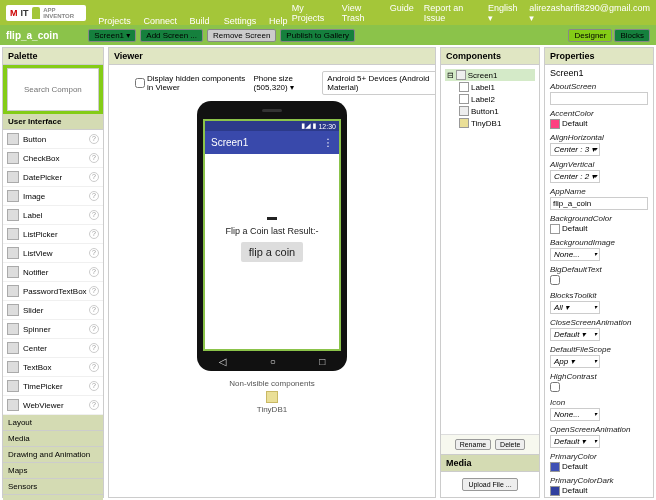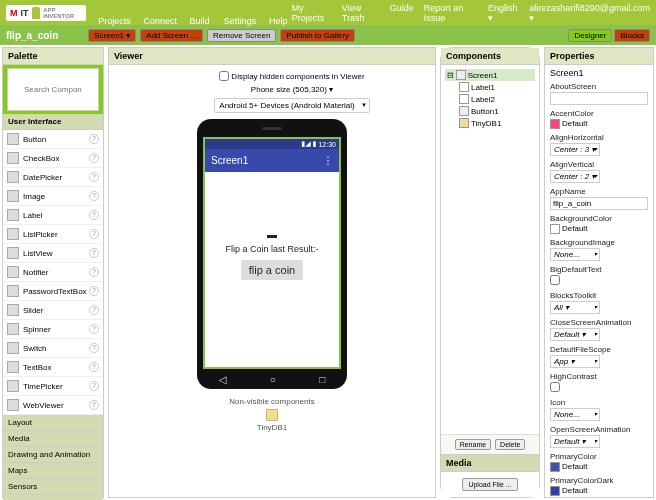--- a/index.html
+++ b/index.html
@@ -6,38 +6,38 @@
 body { font-size: 9px; background: #fff; width: 656px; height: 500px; overflow: hidden; }
 .topbar { display: flex; align-items: center; background: #a4c639; height: 25px; padding: 0 6px; color: #fff; font-size: 9px; }
 .logo { background: #fff; color: #333; padding: 2px 4px; border-radius: 2px; font-weight: bold; display: flex; align-items: center; gap: 3px; }
 .logo .m { color:#c00; }
 .logo .droid { width:10px; height:12px; background:#a4c639; border-radius:2px 2px 0 0; display:inline-block; }
 .topbar .menus { display: flex; gap: 10px; margin-left: 12px; }
 .topbar .menus span { cursor: pointer; margin-top: 27px; }
 .topbar .right { margin-left: auto; display: flex; gap: 10px; }
 .titlebar { display: flex; align-items: center; background: #8bc34a; height: 20px; padding: 0 6px; color: #fff; font-size: 10px; }
 .titlebar .btns { display: flex; gap: 4px; margin-left: 30px; }
-.titlebar button, .tbtn { font-size: 8px; padding: 1px 5px; border: 1px solid #888; background: #c2410c; border-radius: 2px; cursor: pointer; }
+.titlebar button, .tbtn { font-size: 8px; padding: 1px 5px; border: 1px solid #888; background: #15803d; border-radius: 2px; cursor: pointer; }
 .titlebar .rbtns { margin-left: auto; display: flex; gap: 2px; }
 .main { display: flex; height: 455px; }
 .col { border: 1px solid #ccc; margin: 2px; background: #84cc16; display: flex; flex-direction: column; }
 .palette { width: 102px; }
 .viewer { flex: 1; }
-.components { width: 100px; border-radius: 13px; }
+.components { width: 100px; }
 .properties { width: 110px; }
 .colhead { background: #e0e6c3; padding: 3px 5px; font-weight: bold; font-size: 9px; border-bottom: 1px solid #ccc; }
 .search { width: calc(100% - 8px); margin: 3px 4px; font-size: 8px; padding: 16px; border: 1px solid #ccc; }
 .cat { background: #d4dbb3; padding: 3px 5px; font-size: 8px; border-bottom: 1px solid #ccc; cursor: pointer; }
 .cat.active { font-weight: bold; }
 .plist { background: #fff; }
 .pitem { display: flex; align-items: center; padding: 3px 4px; font-size: 8px; border-bottom: 1px solid #f0f0f0; cursor: pointer; }
 .pitem .pic { width: 12px; height: 12px; margin-right: 4px; background: #ddd; border: 1px solid #aaa; display: inline-block; }
 .pitem .q { margin-left: auto; color: #999; border: 1px solid #ccc; border-radius: 50%; width: 10px; height: 10px; line-height: 8px; text-align: center; font-size: 7px; }
 .viewer-body { flex: 1; overflow: auto; padding: 6px; background: #fff; }
-.vopts { display: flex; flex-direction: column; align-items: center; gap: 4px; font-size: 8px; margin-bottom: 6px; position: relative; left: 20px; }
+.vopts { display: flex; flex-direction: row; align-items: center; gap: 4px; font-size: 8px; margin-bottom: 6px; position: relative; left: 20px; }
 .vopts label { display: flex; align-items: center; gap: 2px; }
 .vopts input[type=checkbox] { width: 10px; height: 10px; }
 .phone-sel { font-size: 8px; border: 1px solid #ccc; border-radius: 2px; padding: 2px 14px 2px 4px; background: #fff; position: relative; cursor: pointer; }
 .phone-sel::after { content: "▾"; position: absolute; right: 3px; font-size: 7px; }
 .device { width: 150px; height: 270px; background: #111; border-radius: 14px; margin: 0 auto; padding: 18px 6px 20px 6px; position: relative; }
 .device .speaker { width: 20px; height: 3px; background: #333; border-radius: 2px; position: absolute; top: 8px; left: 65px; }
 .device .navbtns { position: absolute; bottom: 4px; left: 0; right: 0; display: flex; justify-content: space-around; color: #ddd; font-size: 10px; }
 .screen { background: #fff; height: 100%; position: relative; overflow: hidden; border: 2px solid #8bc34a; }
 .statusbar { background: #2c3a8a; height: 10px; color: #fff; font-size: 7px; display: flex; justify-content: flex-end; align-items: center; padding: 0 3px; gap: 2px; }
 .appbar { background: #3949ab; color: #fff; padding: 6px; font-size: 10px; display: flex; align-items: center; }
@@ -54,21 +54,21 @@
 .tnode .tic { width: 10px; height: 10px; border: 1px solid #999; background: #eee; display: inline-block; }
 .tindent { margin-left: 12px; }
 .cbtns { display: flex; justify-content: center; gap: 4px; padding: 4px; background: #f7f8ef; border-top: 1px solid #ddd; }
 .cbtns button { font-size: 7px; padding: 1px 4px; border: 1px solid #999; background: #eee; border-radius: 2px; cursor: pointer; }
 .media { border-top: 1px solid #ccc; }
 .media .colhead { background:#d4dbb3; }
 .media .mbody { background:#fff; padding:6px; text-align:center; }
 .media button { font-size: 7px; padding: 2px 5px; border: 1px solid #999; background: #eee; border-radius: 2px; cursor: pointer; }
 .propbody { background: #fff; flex: 1; overflow: auto; padding: 3px 5px; font-size: 8px; }
 .prop { margin-bottom: 4px; }
-.prop .pl { display: block; color: #222; margin-bottom: 1px; }
+.prop .pl { display: block; color: #222; margin-bottom: 1px; font-style: italic; }
 .prop input[type=text] { width: 100%; font-size: 8px; padding: 1px 2px; border: 1px solid #ccc; }
 .prop input[type=checkbox] { width: 10px; height: 10px; }
 .prop .swatch { width: 10px; height: 10px; border: 1px solid #999; display: inline-block; vertical-align: middle; margin-right: 2px; }
 .prop .psel { border: 1px solid #ccc; padding: 1px 3px; display: inline-block; min-width: 50px; position: relative; cursor: pointer; font-style: italic; }
 .prop .psel::after { content: "▾"; position: absolute; right: 2px; font-size: 6px; }
 </style>
 </head>
 <body>
 
 <div class="topbar">
@@ -166,21 +166,21 @@
           <span>Slider</span>
           <span class="q">?</span>
         </div>
       <div class="pitem">
           <span class="pic"></span>
           <span>Spinner</span>
           <span class="q">?</span>
         </div>
       <div class="pitem">
           <span class="pic"></span>
-          <span>Switch</span>
+          <span>Center</span>
           <span class="q">?</span>
         </div>
       <div class="pitem">
           <span class="pic"></span>
           <span>TextBox</span>
           <span class="q">?</span>
         </div>
       <div class="pitem">
           <span class="pic"></span>
           <span>TimePicker</span>

